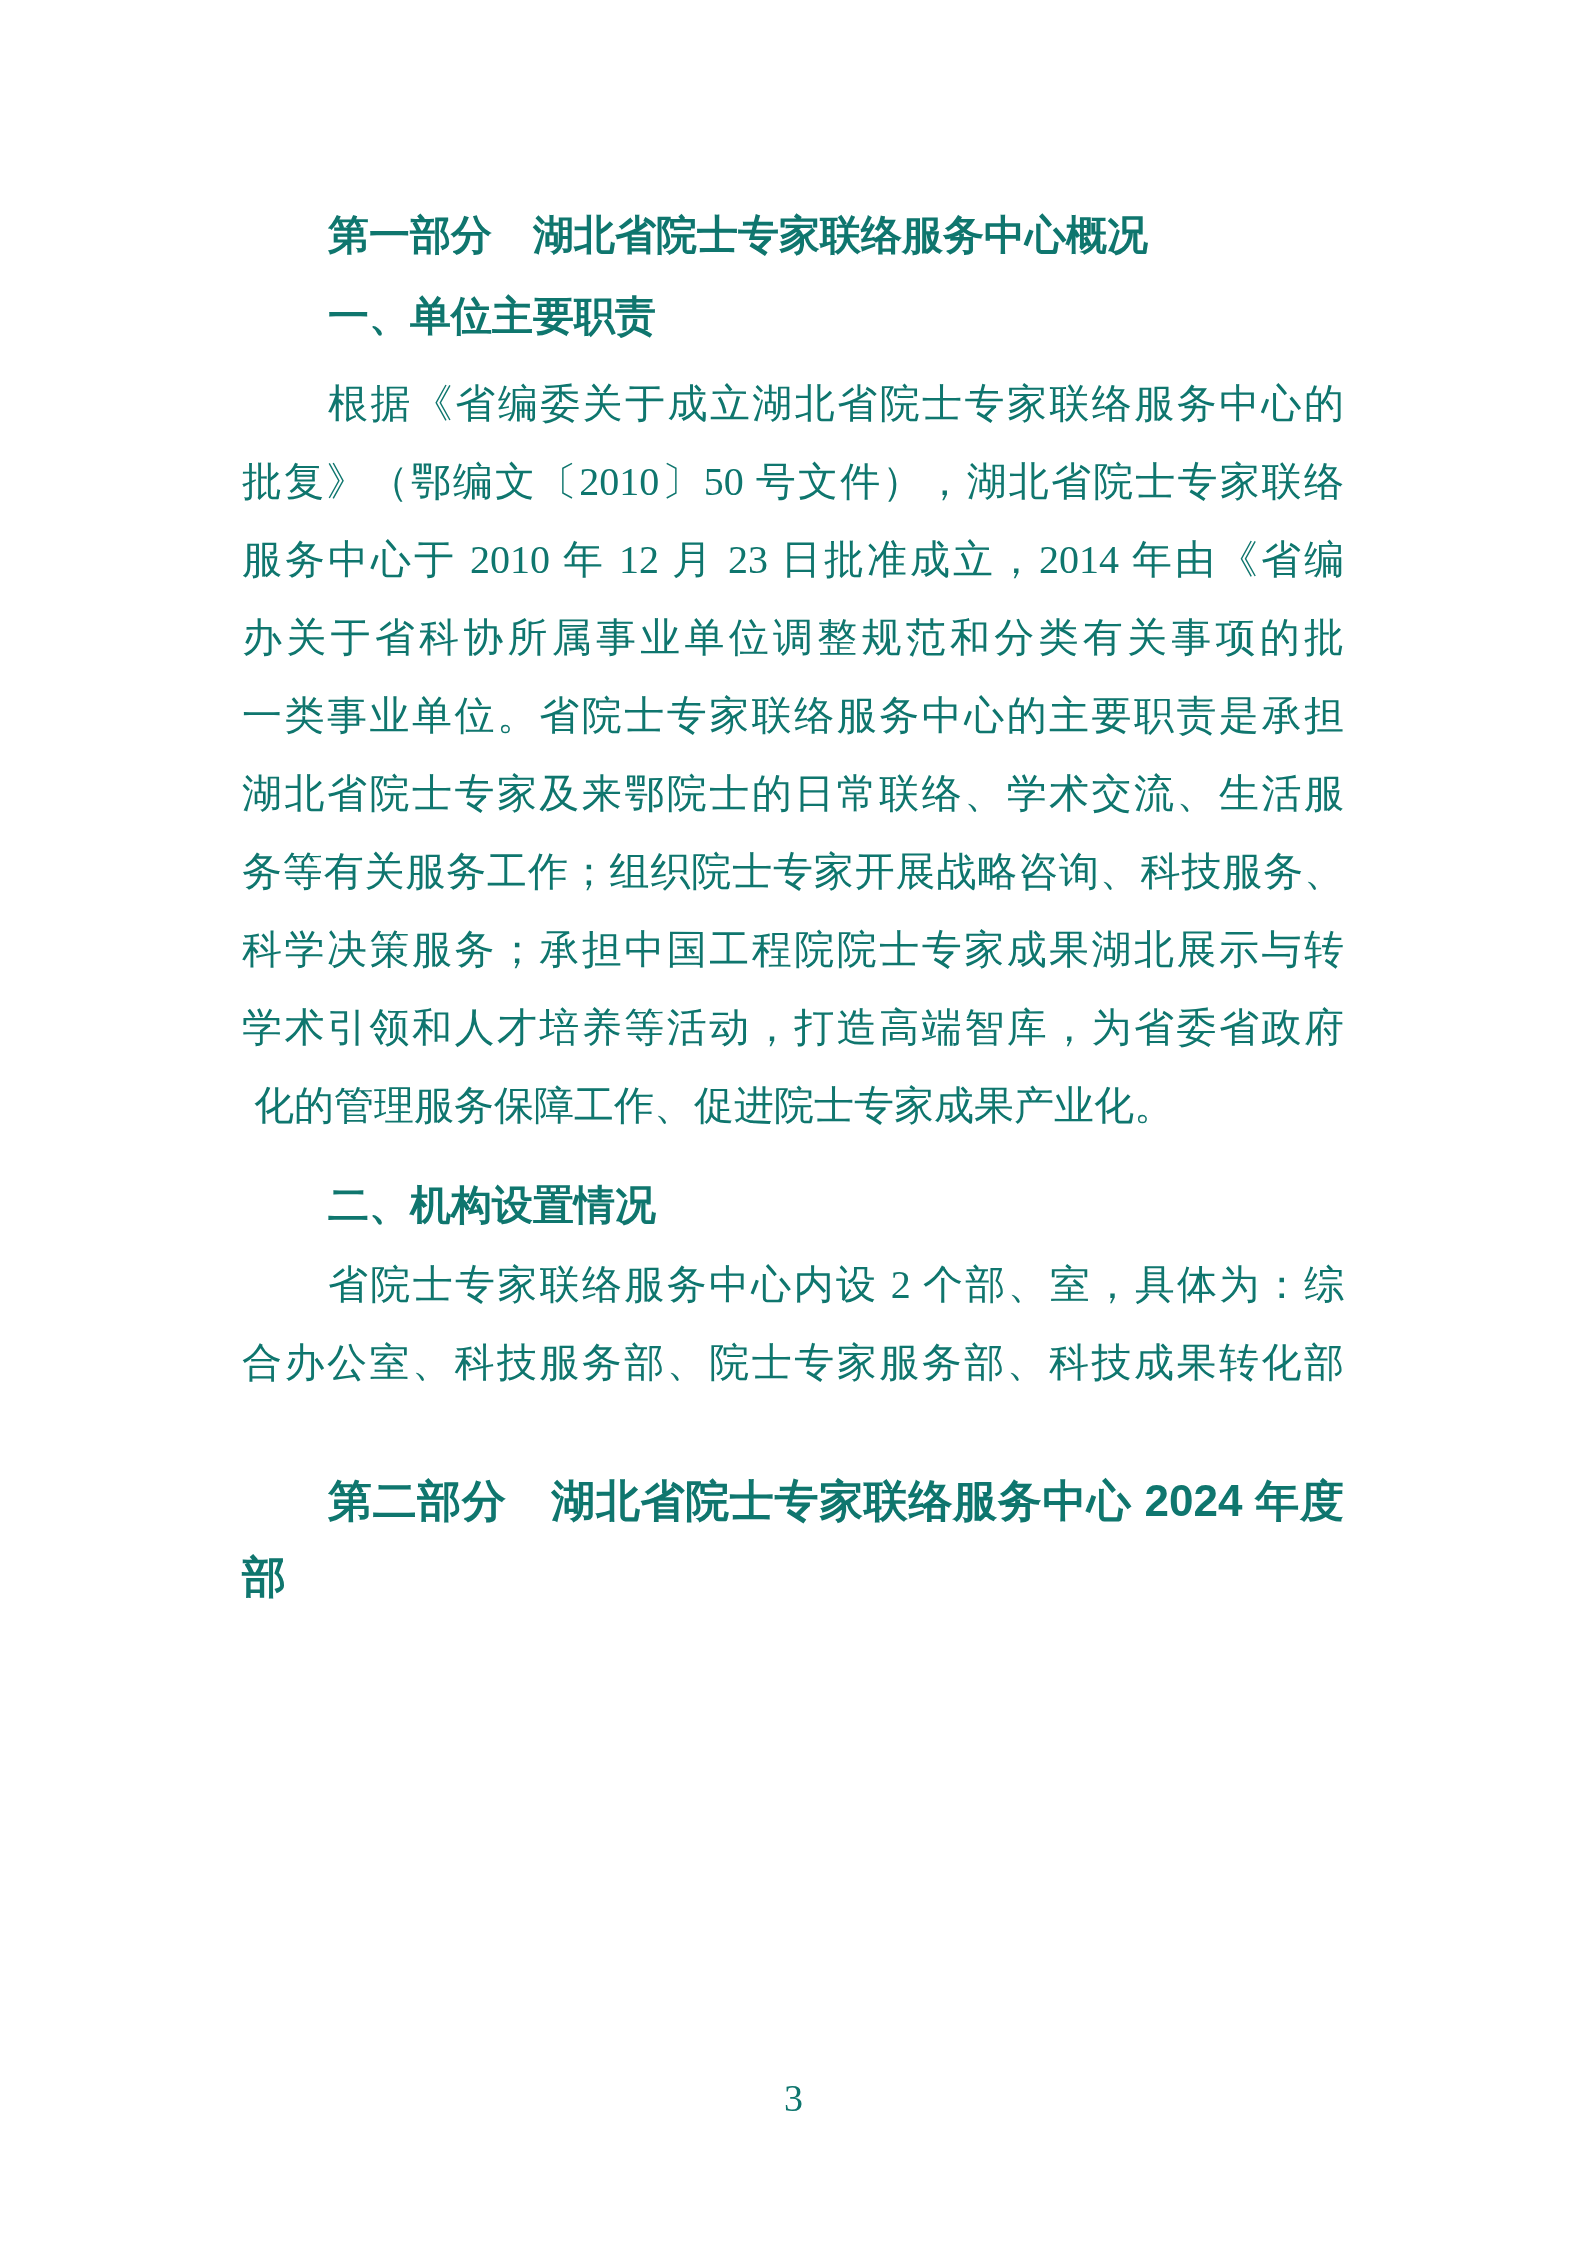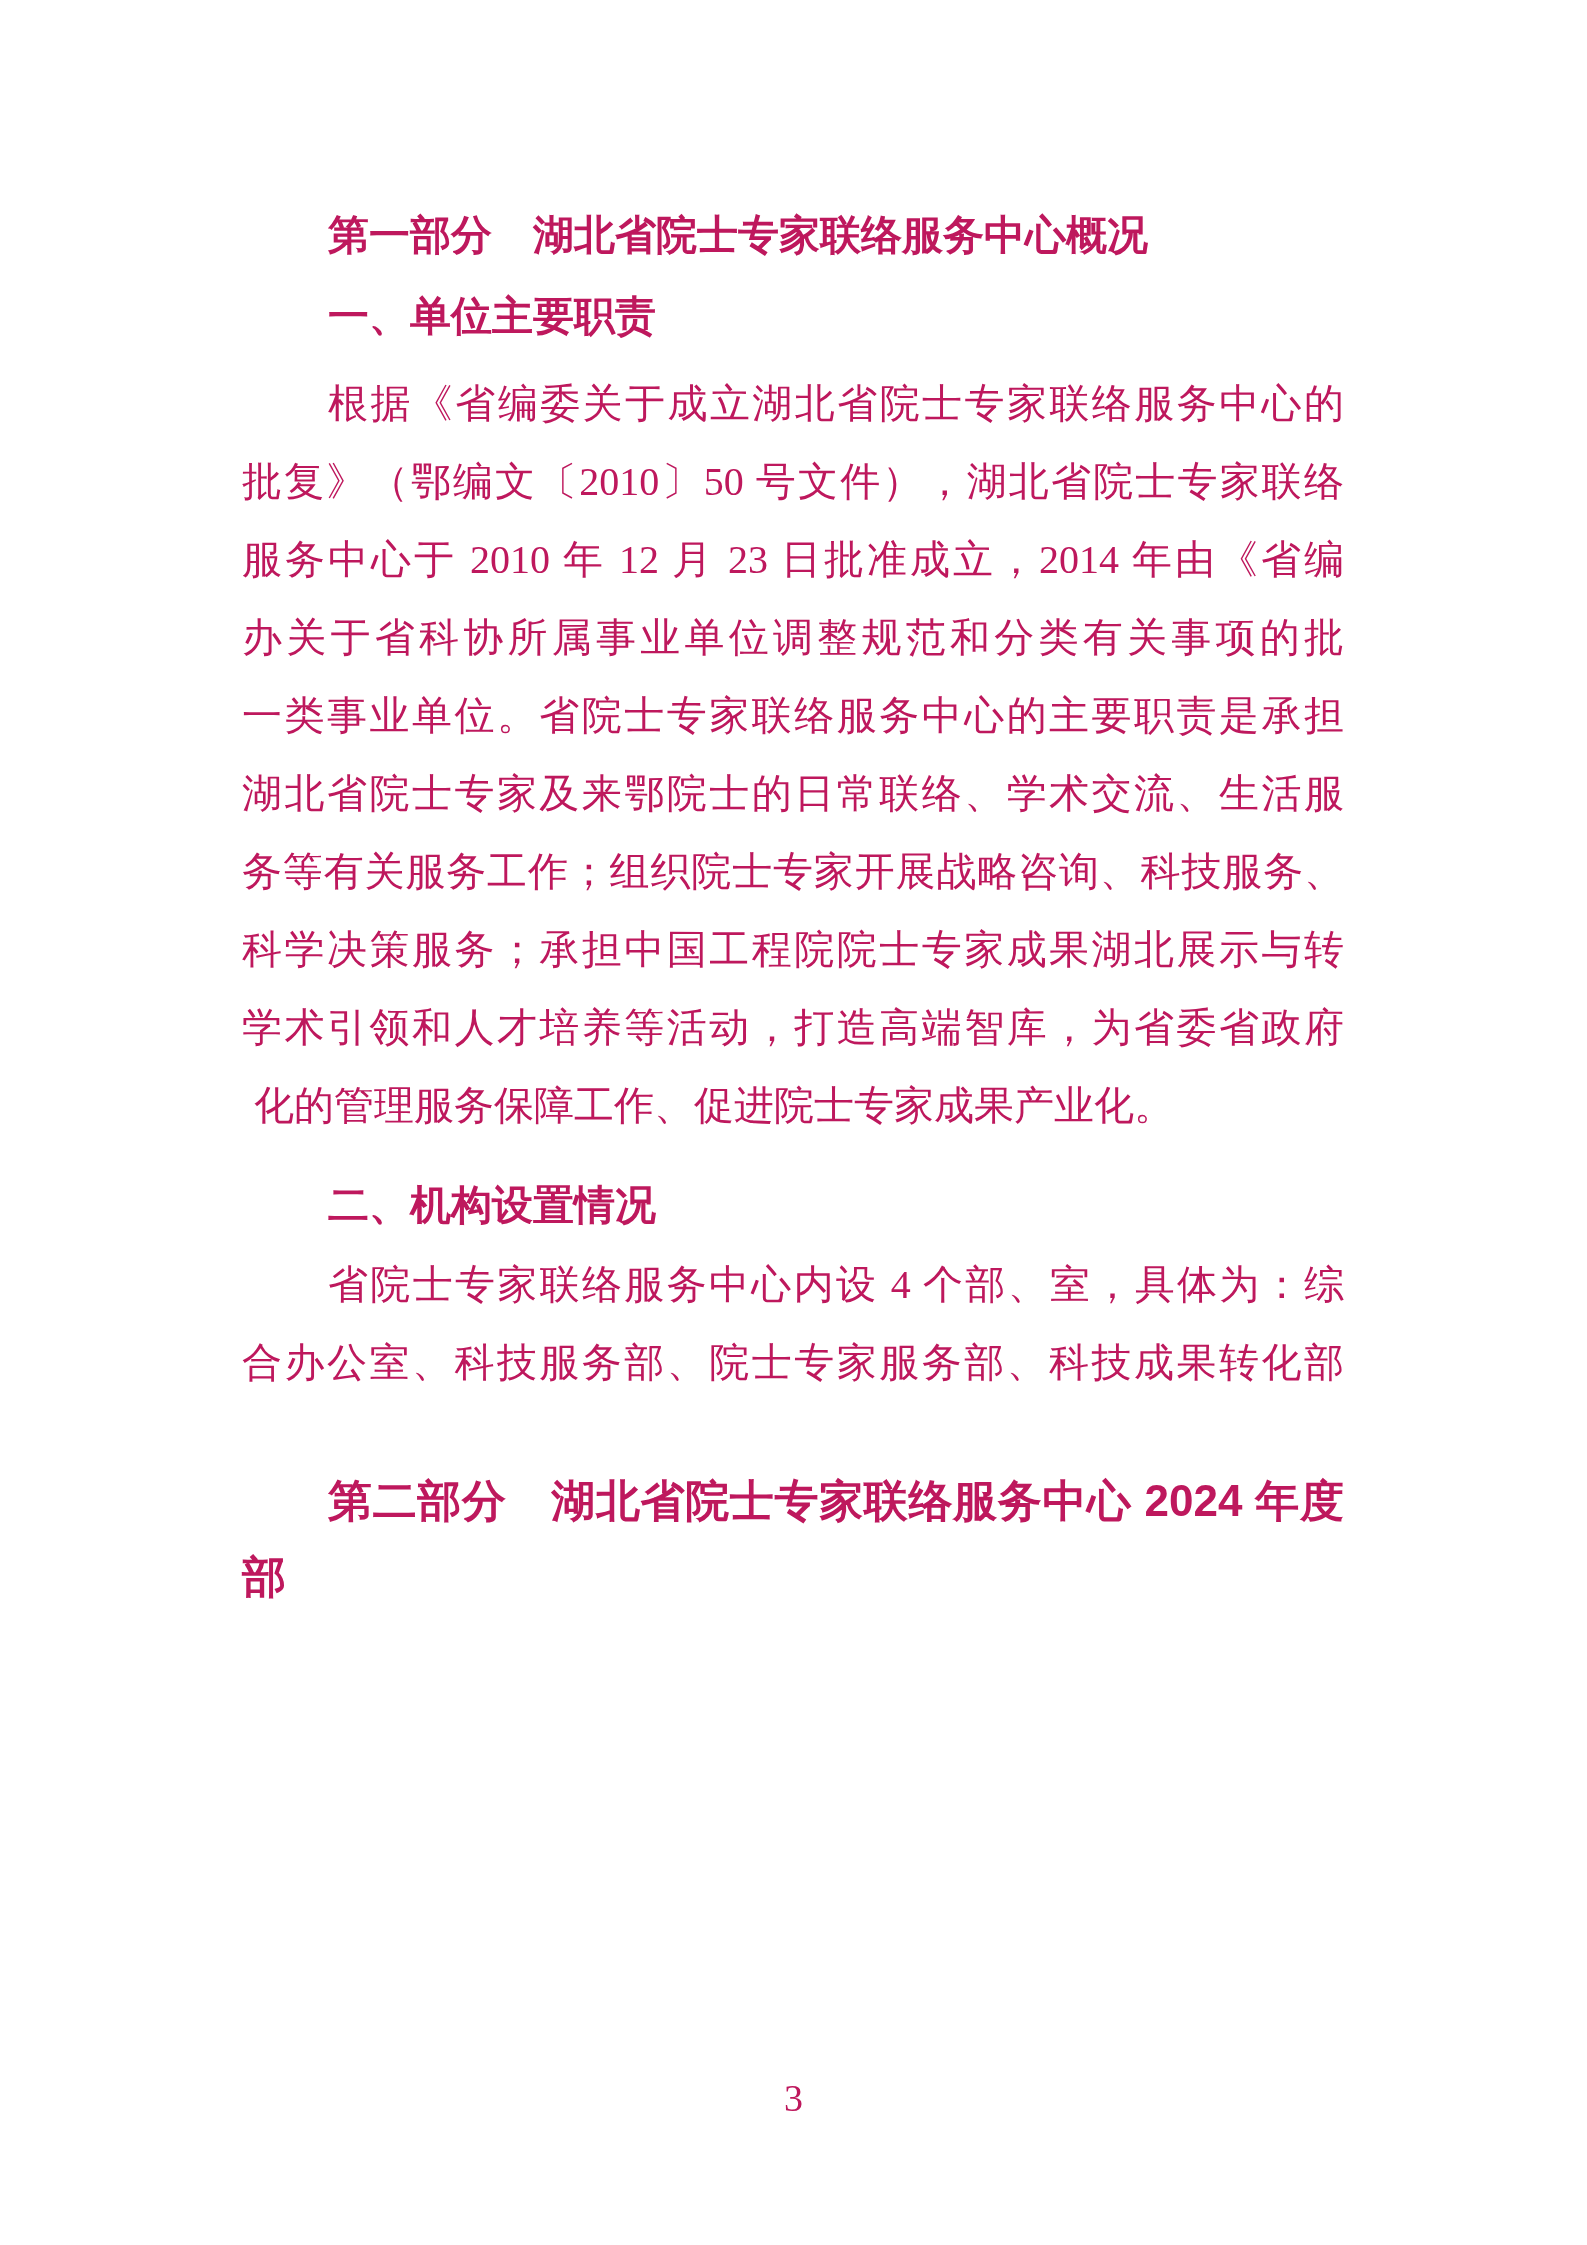--- a/index.html
+++ b/index.html
@@ -5,21 +5,21 @@
   html, body {
     margin: 0;
     padding: 0;
     background: #ffffff;
   }
   .page {
     position: relative;
     width: 1587px;
     height: 2245px;
     background: #ffffff;
-    color: #be185d;
+    color: #0f766e;
     font-family: "Liberation Serif", "DejaVu Serif", serif;
     overflow: hidden;
   }
   .content {
     position: absolute;
     left: 242px;
     top: 196px;
     width: 1102px;
   }
   
@@ -89,21 +89,21 @@
         <div class="line">办关于省科协所属事业单位调整规范和分类有关事项的批</div>
         <div class="line">一类事业单位。省院士专家联络服务中心的主要职责是承担</div>
         <div class="line">湖北省院士专家及来鄂院士的日常联络、学术交流、生活服</div>
         <div class="line">务等有关服务工作；组织院士专家开展战略咨询、科技服务、</div>
         <div class="line">科学决策服务；承担中国工程院院士专家成果湖北展示与转</div>
         <div class="line">学术引领和人才培养等活动，打造高端智库，为省委省政府</div>
         <div class="line last">化的管理服务保障工作、促进院士专家成果产业化。</div>
       </div>
     <div class="h h3">二、机构设置情况</div>
     <div class="para">
-        <div class="line first">省院士专家联络服务中心内设 4 个部、室，具体为：综</div>
+        <div class="line first">省院士专家联络服务中心内设 2 个部、室，具体为：综</div>
         <div class="line">合办公室、科技服务部、院士专家服务部、科技成果转化部</div>
       </div>
     <div class="para title2">
         <div class="line first">第二部分　湖北省院士专家联络服务中心 2024 年度部</div>
       </div>
   </div>
   <div class="footer">3</div>
 </div>
 
 </body></html>

